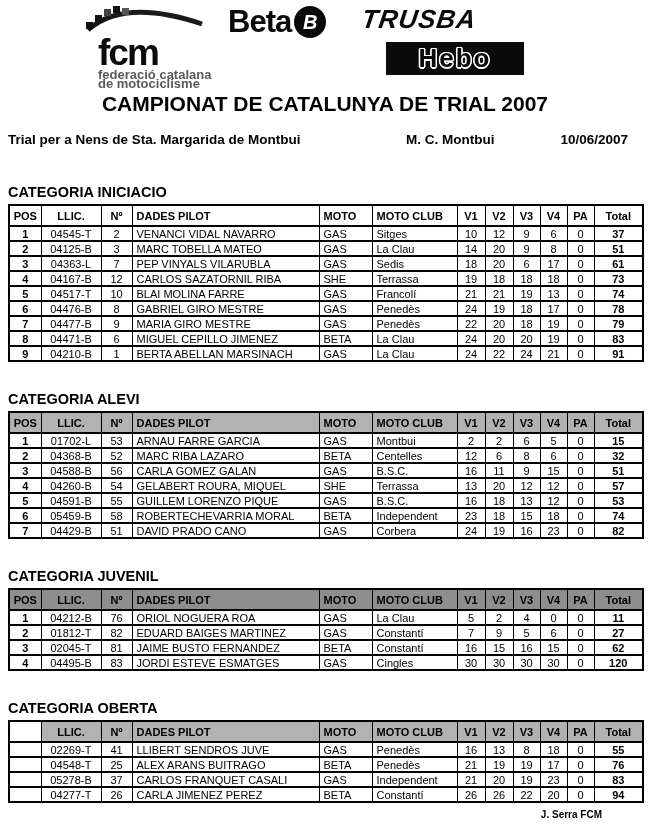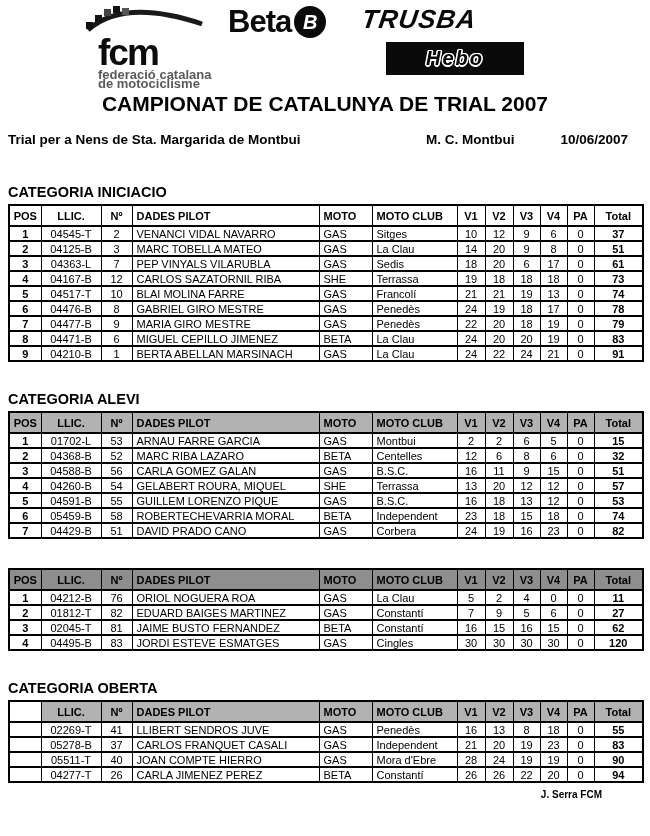--- a/index.html
+++ b/index.html
@@ -18,28 +18,28 @@
   .fcm-sub{font-size:13px;font-weight:bold;color:#5a5a5a;line-height:8.5px;margin-left:18px;margin-top:3px;}
   .beta-logo{position:absolute;left:228px;top:6px;display:flex;align-items:center;}
   .beta-text{font-weight:bold;font-size:31px;letter-spacing:-1px;color:#0a0a0a;line-height:30px;}
   .beta-emblem{width:32px;height:32px;border-radius:50%;background:#0a0a0a;color:#fff;
     font-style:italic;font-weight:bold;font-size:20px;display:flex;align-items:center;justify-content:center;margin-left:3px;}
   .trusba-logo{position:absolute;left:362px;top:4px;
     font-style:italic;font-weight:900;font-size:26px;letter-spacing:1px;
     transform:skewX(-8deg);color:#0a0a0a;}
   .hebo-logo{position:absolute;left:386px;top:42px;width:138px;height:33px;background:#0a0a0a;
     display:flex;align-items:center;justify-content:center;}
-  .hebo-text{font-style:italic;font-weight:900;font-size:20px;letter-spacing:2px;color:#0a0a0a;
+  .hebo-text{font-weight:900;font-size:26px;letter-spacing:2px;color:#0a0a0a;
     text-shadow:-1.5px 0 #fff,1.5px 0 #fff,0 -1.5px #fff,0 1.5px #fff,-1px -1px #fff,1px 1px #fff,-1px 1px #fff,1px -1px #fff;}
 
   
   .doc-title{text-align:center;font-weight:bold;font-size:21px;margin-top:8px;}
   .doc-subtitle{display:flex;font-weight:bold;font-size:13.5px;margin-top:16px;padding:0 10px 0 8px;}
   .doc-subtitle .event{flex:0 0 auto;}
-  .doc-subtitle .club{margin-left:auto;margin-right:46px;}
+  .doc-subtitle .club{margin-left:auto;margin-right:66px;}
   .doc-subtitle .date{margin-right:12px;}
 
   
   .sections{padding:0 8px;}
   .section-title{font-weight:bold;font-size:14.5px;margin:0;padding:0;letter-spacing:0;}
   .sec{margin-top:29px;}
   .sec:first-child{margin-top:37px;}
   table{border-collapse:collapse;table-layout:fixed;width:634px;margin-top:4px;}
   table{border:2px solid #000;}
   th,td{border-style:solid;border-color:#000;border-width:2px 1px;overflow:hidden;white-space:nowrap;}
@@ -381,20 +381,21 @@
               <td>19</td>
               <td>16</td>
               <td>23</td>
               <td>0</td>
               <td class="bold">82</td>
             </tr>
           </tbody>
         </table>
       </div>
       <div class="sec">
+        <h2 class="section-title">CATEGORIA JUVENIL</h2>
         <table>
           <colgroup>
             <col style="width: 32px;">
             <col style="width: 60px;">
             <col style="width: 31px;">
             <col style="width: 187px;">
             <col style="width: 53px;">
             <col style="width: 85px;">
             <col style="width: 28px;">
             <col style="width: 28px;">
@@ -522,45 +523,45 @@
               <td class="left">Penedès</td>
               <td>16</td>
               <td>13</td>
               <td>8</td>
               <td>18</td>
               <td>0</td>
               <td class="bold">55</td>
             </tr>
             <tr>
               <td class="bold"></td>
+              <td>04548-T</td>
+              <td>25</td>
+              <td class="left">ALEX ARANS BUITRAGO</td>
+              <td class="left">BETA</td>
+              <td class="left">Penedès</td>
+              <td>21</td>
+              <td>19</td>
+              <td>19</td>
+              <td>17</td>
+              <td>0</td>
+              <td class="bold">76</td>
+            </tr>
+            <tr>
+              <td class="bold"></td>
               <td>05278-B</td>
               <td>37</td>
               <td class="left">CARLOS FRANQUET CASALI</td>
               <td class="left">GAS</td>
               <td class="left">Independent</td>
               <td>21</td>
               <td>20</td>
               <td>19</td>
               <td>23</td>
               <td>0</td>
               <td class="bold">83</td>
-            </tr>
-            <tr>
-              <td class="bold"></td>
-              <td>05511-T</td>
-              <td>40</td>
-              <td class="left">JOAN COMPTE HIERRO</td>
-              <td class="left">GAS</td>
-              <td class="left">Mora d'Ebre</td>
-              <td>28</td>
-              <td>24</td>
-              <td>19</td>
-              <td>19</td>
-              <td>0</td>
-              <td class="bold">90</td>
             </tr>
             <tr>
               <td class="bold"></td>
               <td>04277-T</td>
               <td>26</td>
               <td class="left">CARLA JIMENEZ PEREZ</td>
               <td class="left">BETA</td>
               <td class="left">Constantí</td>
               <td>26</td>
               <td>26</td>

